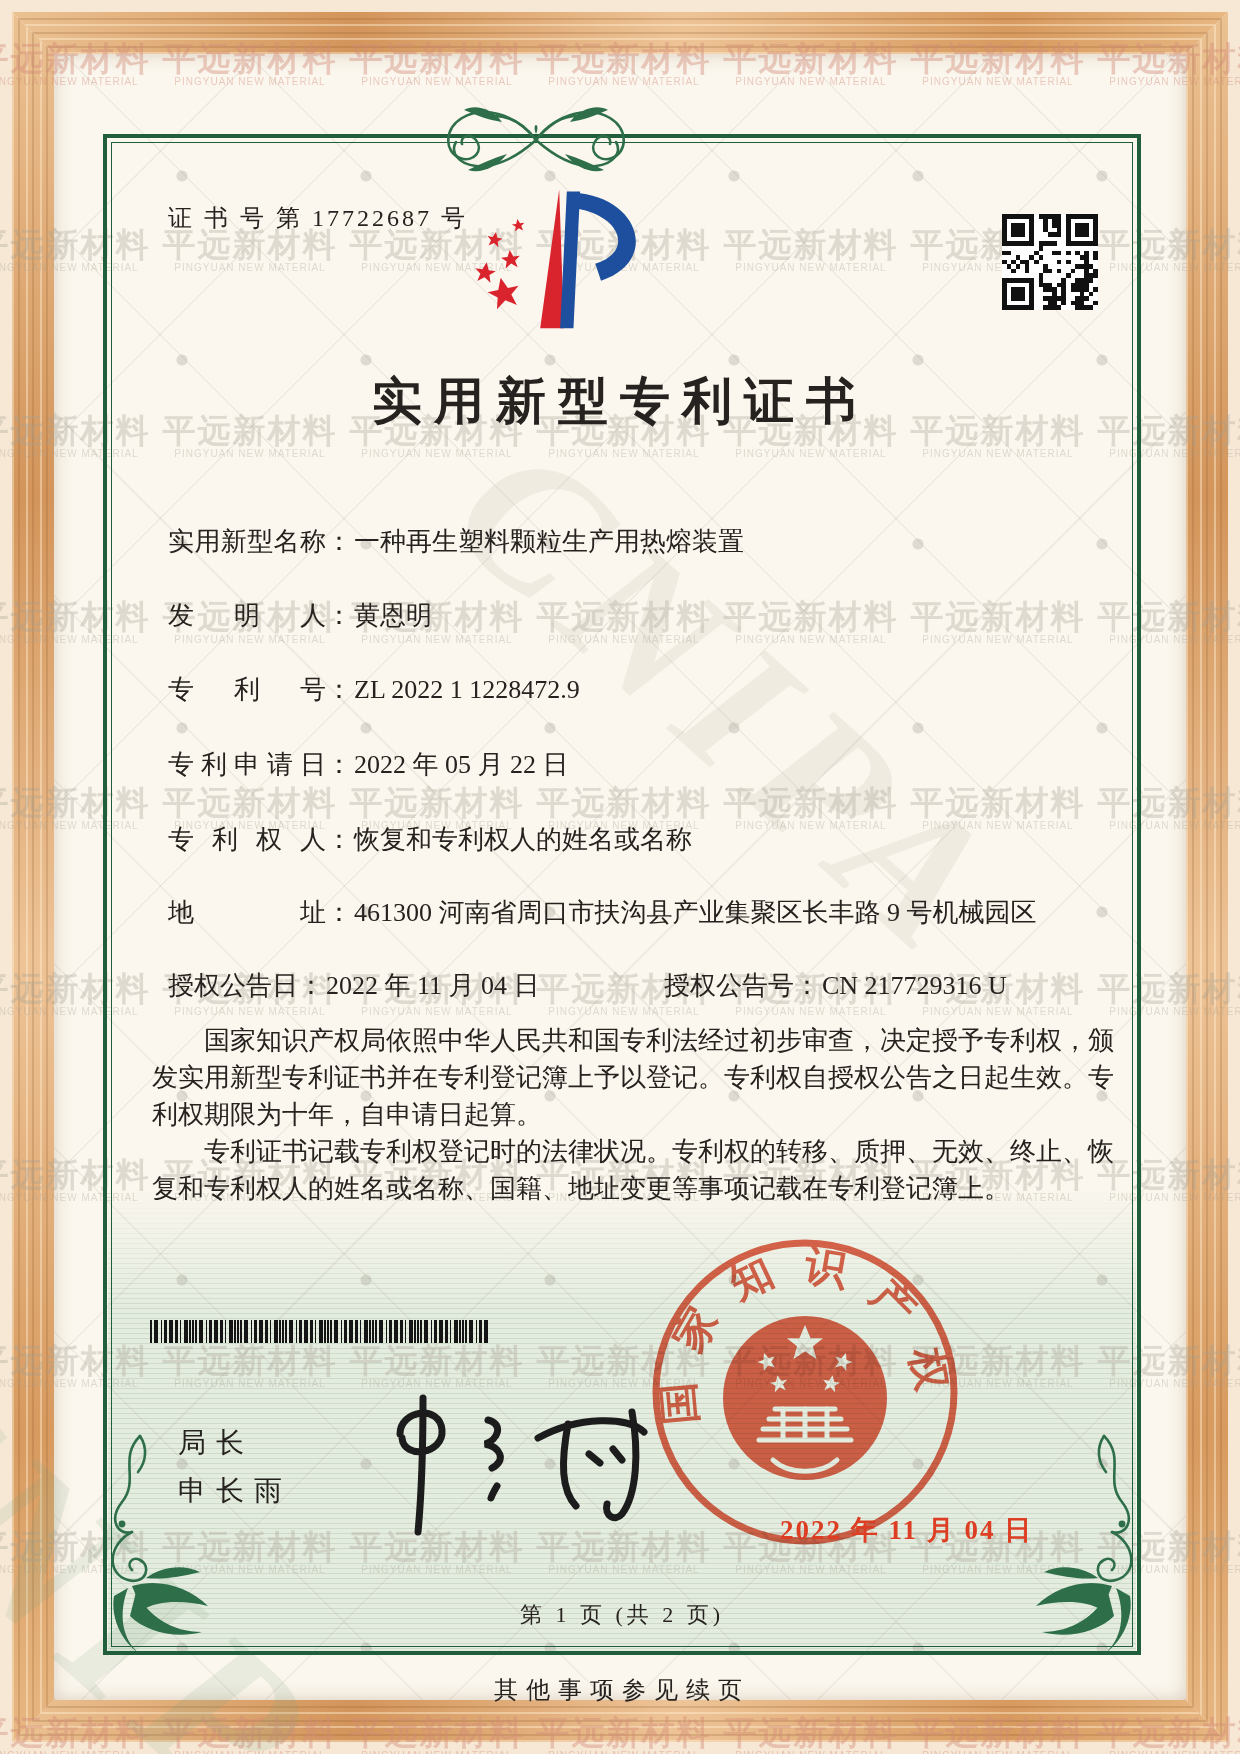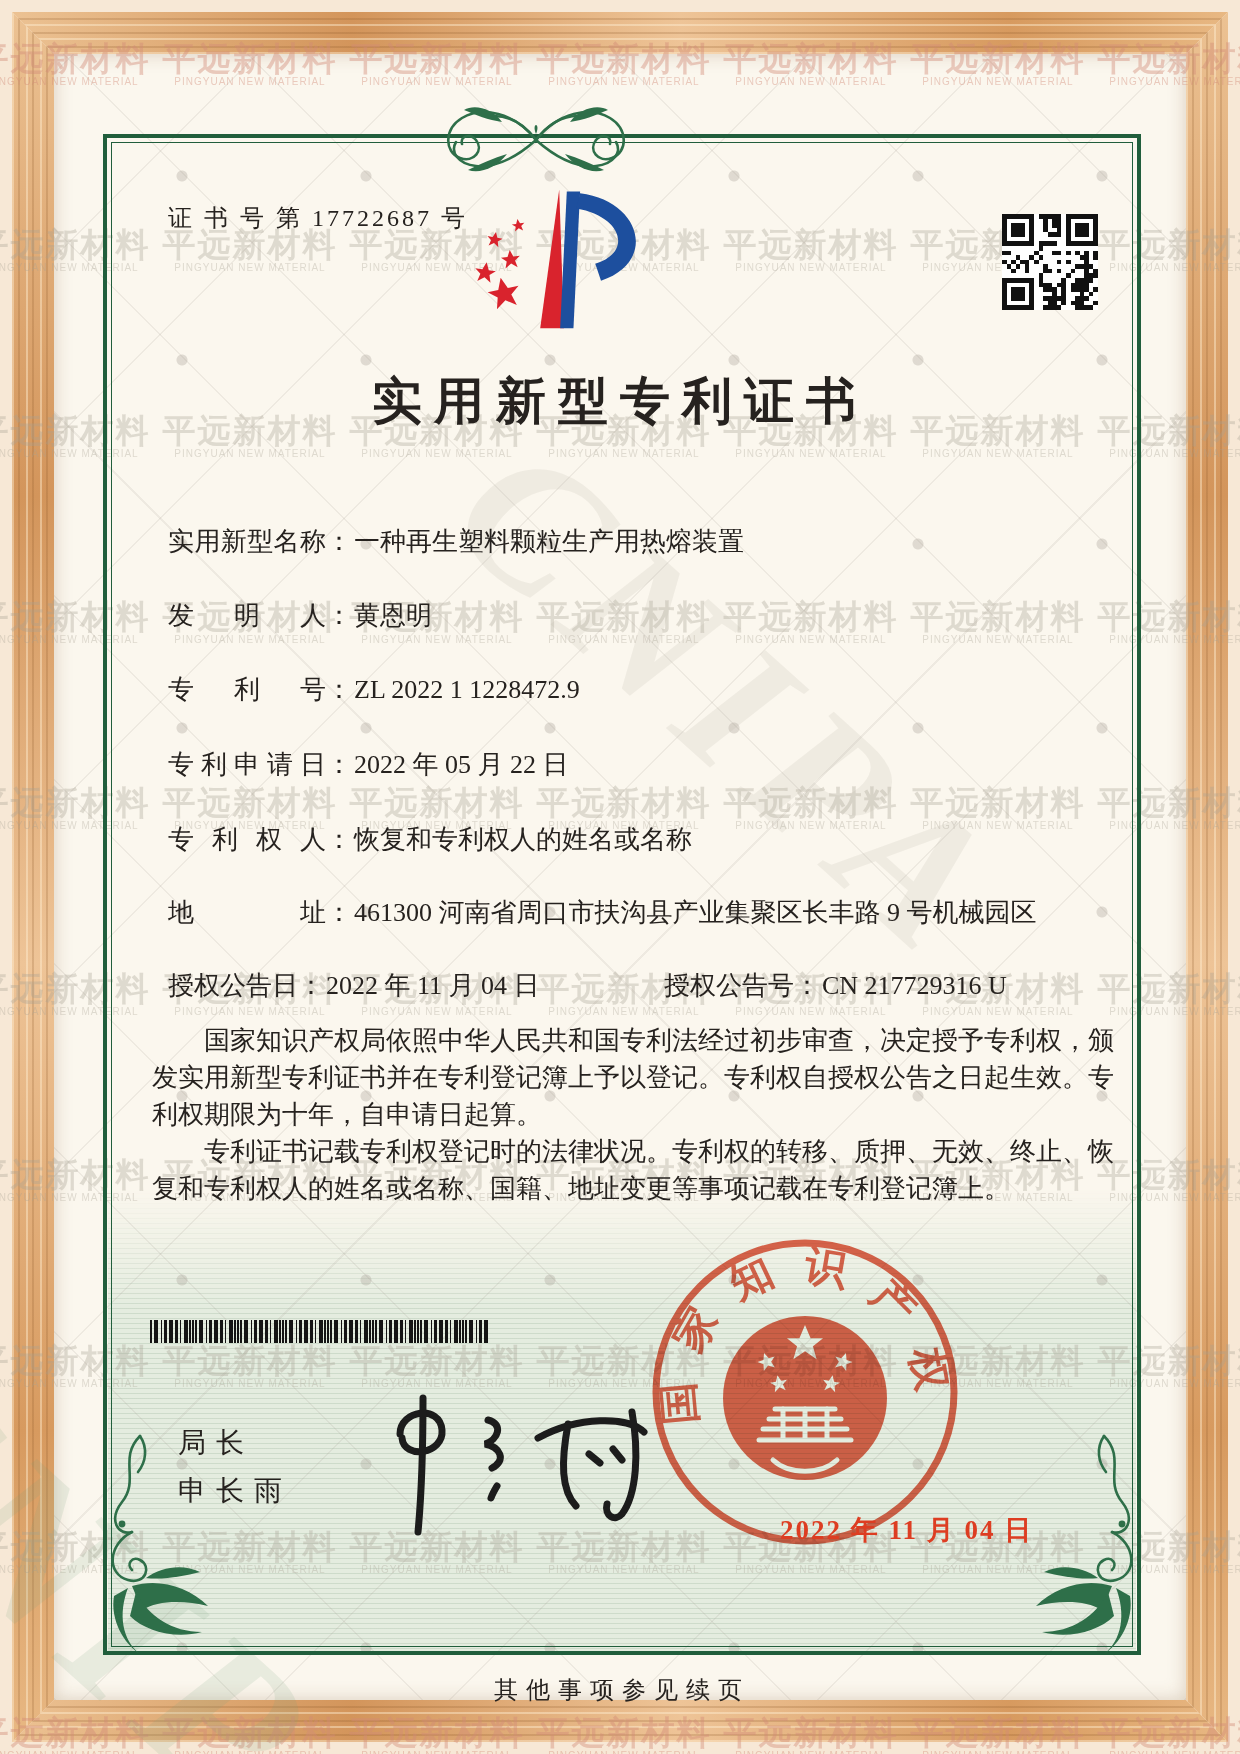--- a/index.html
+++ b/index.html
@@ -766,15 +766,16 @@
           <path d="M118,197 h84"></path>
           <path d="M114,208 h92"></path>
           <path d="M138,177 v30 M160,177 v30 M182,177 v30"></path>
           <path d="M128,228 a40,28 0 0 0 64,0"></path>
         </g>
       </g>
     </svg>
   </div>
   <div class="seal-date">2022 年 11 月 04 日</div>
 
+  <div class="page-footer">第 1 页 (共 2 页)</div>
   <div class="continuation">其他事项参见续页</div>
 
 </div>
 
 </body></html>

